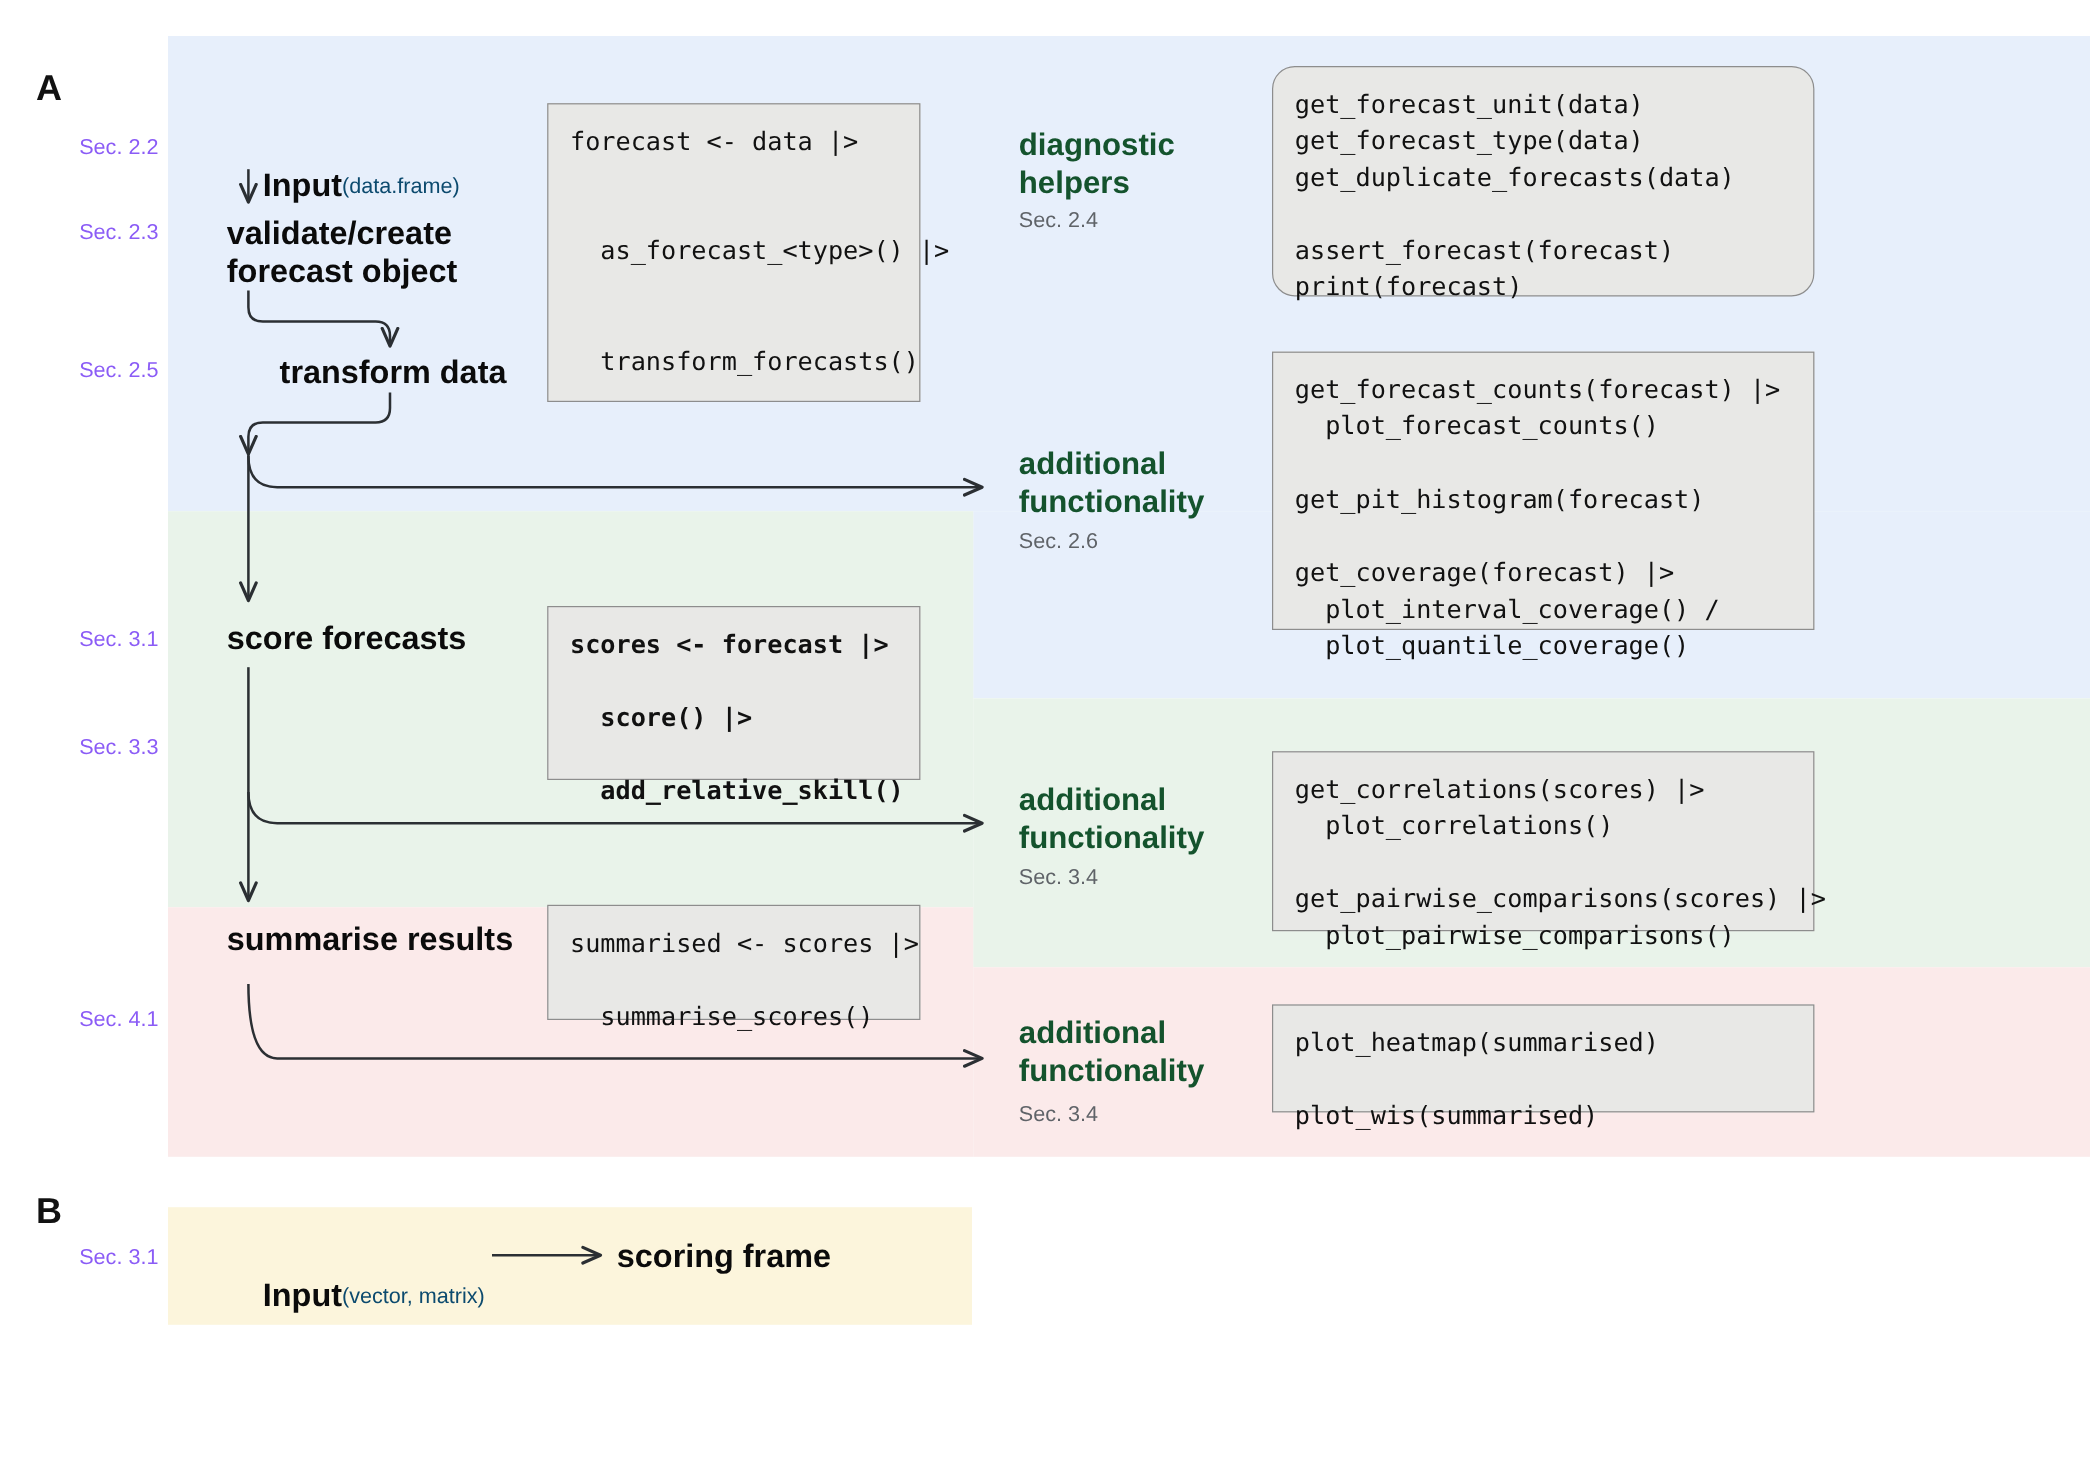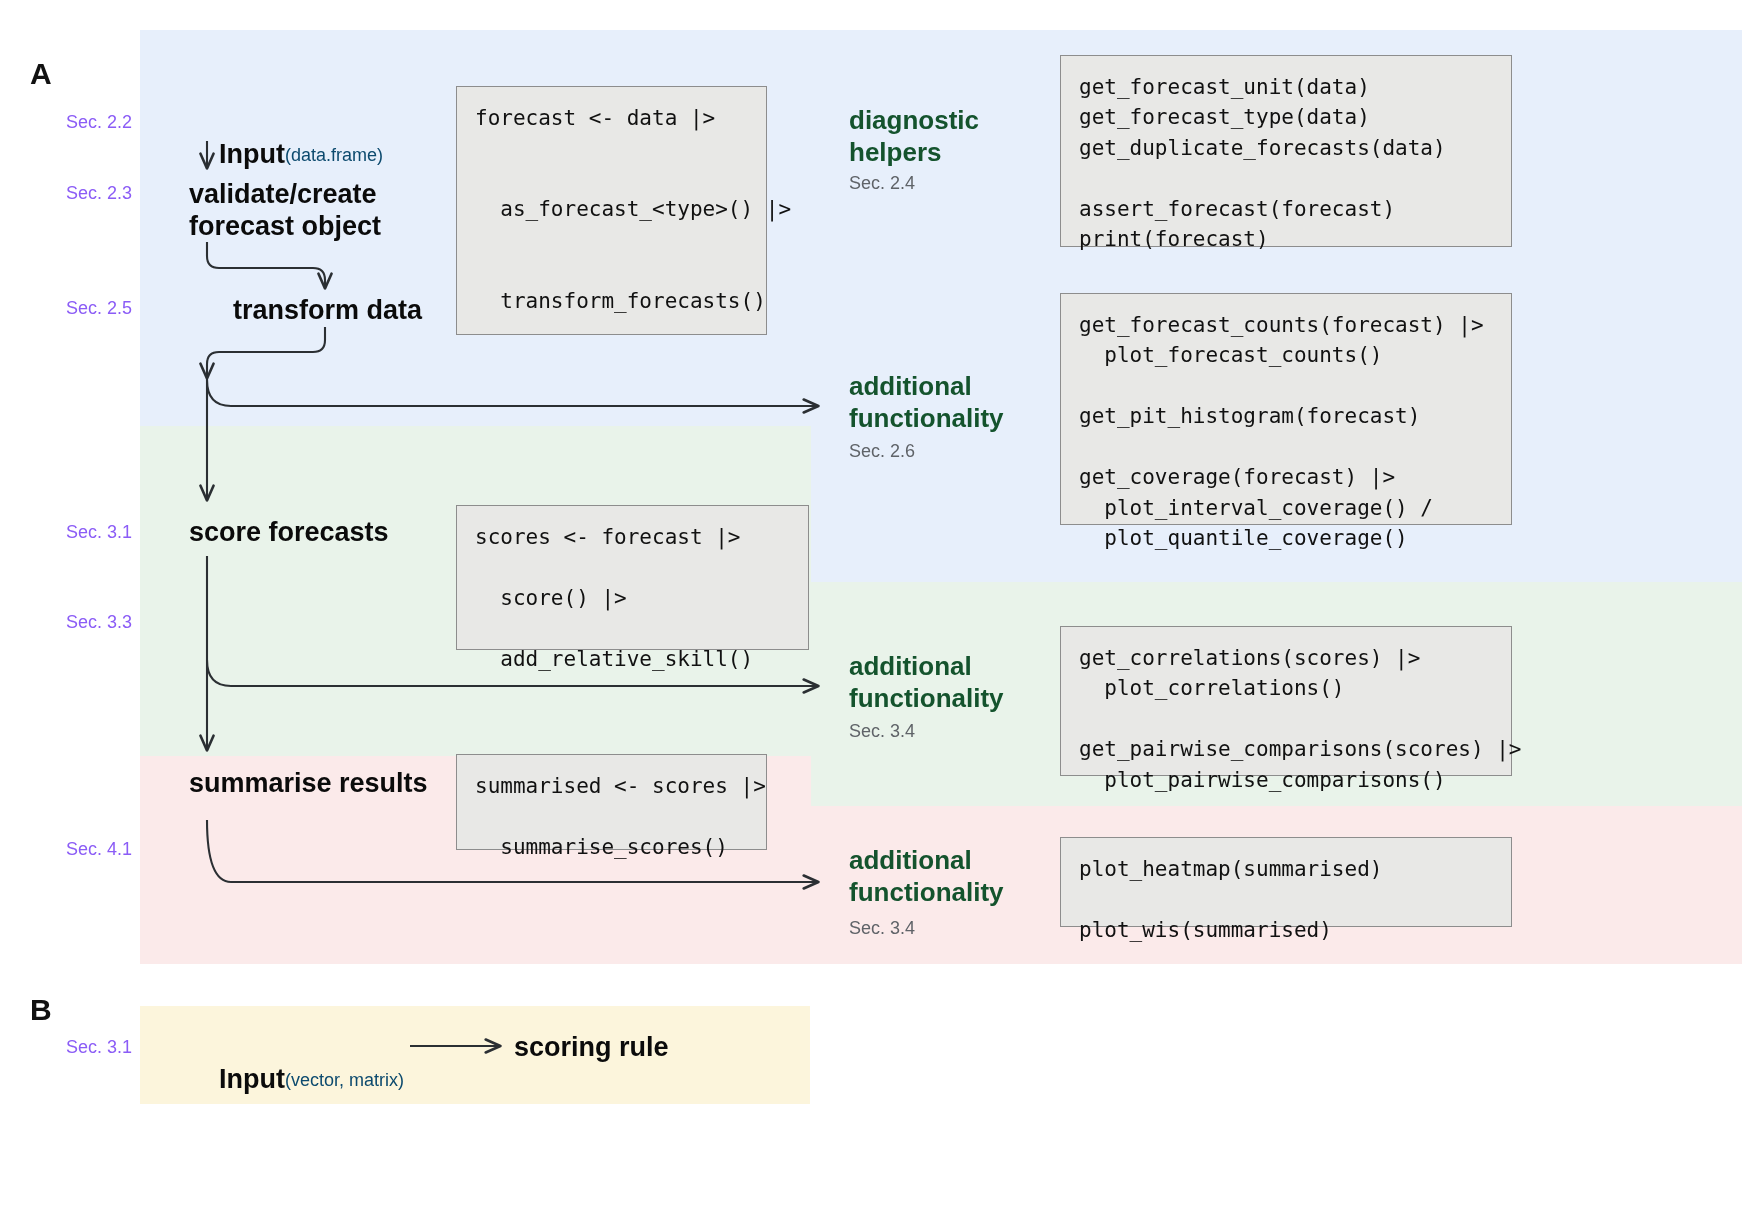--- a/index.html
+++ b/index.html
@@ -122,34 +122,34 @@
   <div class="node" style="left:189px;top:767px;">summarise results</div>
 
   <div class="code" style="left:456px;top:86px;width:311px;height:249px;">forecast &lt;- data |&gt;
 
 
   as_forecast_&lt;type&gt;() |&gt;
 
 
   transform_forecasts()</div>
 
-  <div class="code" style="left:456px;top:505px;width:353px;height:145px;">scores &lt;- forecast |&gt;
+  <div class="code" style="left:456px;top:505px;width:311px;height:145px;font-weight:bold;">scores &lt;- forecast |&gt;
 
   score() |&gt;
 
   add_relative_skill()</div>
 
   <div class="code" style="left:456px;top:754px;width:311px;height:96px;">summarised &lt;- scores |&gt;
 
   summarise_scores()</div>
 
   <div class="rlabel" style="left:849px;top:105px;width:200px;">diagnostic
 helpers</div>
   <div class="rlabel-sec" style="left:849px;top:173px;">Sec. 2.4</div>
-  <div class="code" style="left:1060px;top:55px;width:452px;height:192px;">get_forecast_unit(data)
+  <div class="code" style="left:1060px;top:55px;width:452px;height:192px;border-radius:19px;">get_forecast_unit(data)
 get_forecast_type(data)
 get_duplicate_forecasts(data)
 
 assert_forecast(forecast)
 print(forecast)</div>
 
   <div class="rlabel" style="left:849px;top:371px;width:210px;">additional
 functionality</div>
   <div class="rlabel-sec" style="left:849px;top:441px;">Sec. 2.6</div>
   <div class="code" style="left:1060px;top:293px;width:452px;height:232px;">get_forecast_counts(forecast) |&gt;
@@ -173,21 +173,21 @@
   <div class="rlabel" style="left:849px;top:845px;width:210px;">additional
 functionality</div>
   <div class="rlabel-sec" style="left:849px;top:918px;">Sec. 3.4</div>
   <div class="code" style="left:1060px;top:837px;width:452px;height:90px;">plot_heatmap(summarised)
 
 plot_wis(summarised)</div>
 
   <div class="node" style="left:189px;top:1031px;">
     <span>Input</span><span class="paren">(vector, matrix)</span>
   </div>
-  <div class="node" style="left:514px;top:1031px;">scoring rule</div>
+  <div class="node" style="left:514px;top:1031px;">scoring frame</div>
 
   <svg class="arrows" viewBox="0 0 1742 1230" xmlns="http://www.w3.org/2000/svg">
     <defs>
       <marker id="ah" markerWidth="9" markerHeight="9" refX="7.4" refY="4" orient="auto" markerUnits="strokeWidth">
         <path d="M0.6,0.9 L7.6,4 L0.6,7.1" fill="none" stroke="#2b2f33" stroke-width="1.25" stroke-linecap="round" stroke-linejoin="round"></path>
       </marker>
     </defs>
     <g stroke="#2b2f33" stroke-width="2.1" fill="none">
 
       <path d="M207,141 L207,168" marker-end="url(#ah)"></path>

